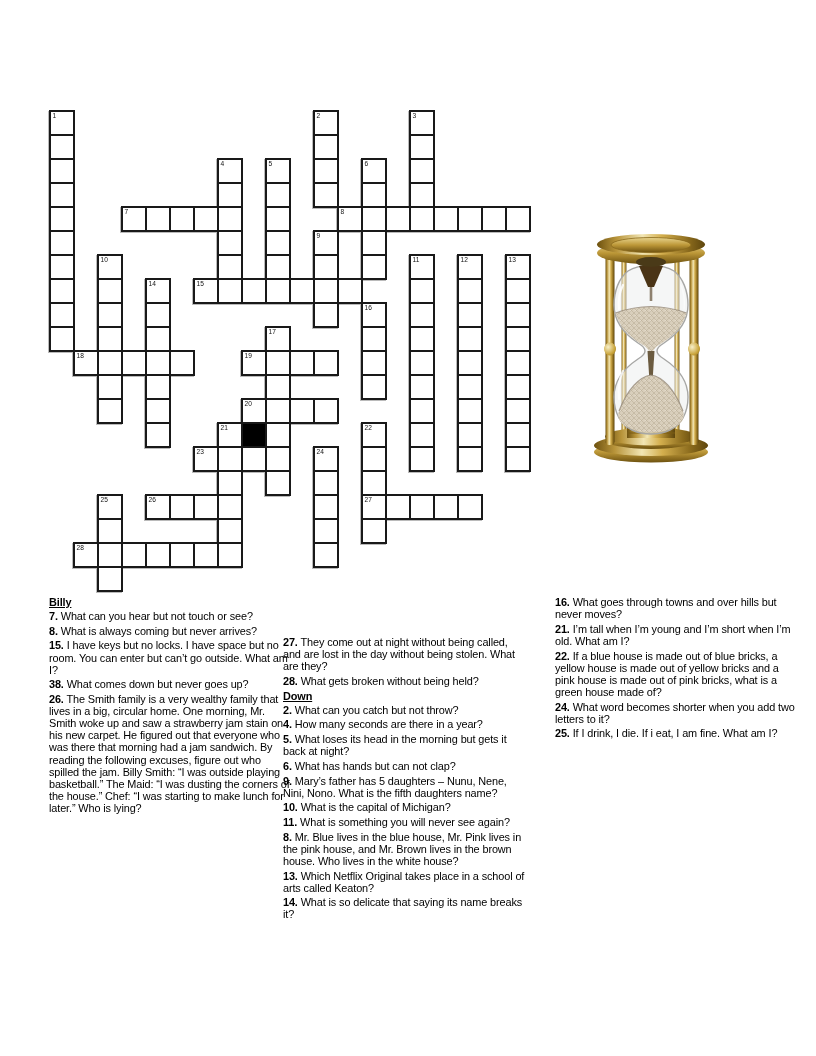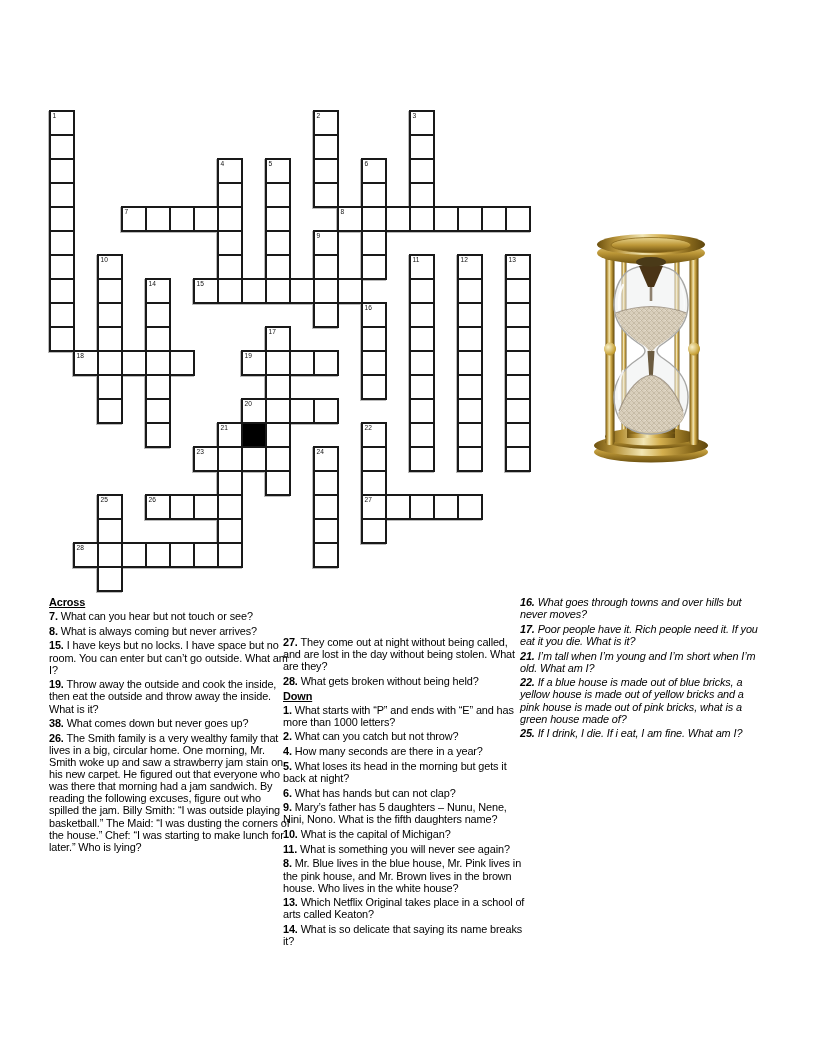--- a/index.html
+++ b/index.html
@@ -31,21 +31,21 @@
     position:absolute;top:0px;left:1.5px;
     font-size:6.6px;line-height:8px;color:#111;letter-spacing:0;
   }
   .hourglass{position:absolute;left:594px;top:233px;}
   .clue-col{
     position:absolute;top:596px;width:243px;
     font-size:10.9px;line-height:12.1px;letter-spacing:-0.12px;
   }
   .col1{left:49px;}
   .col2{left:283px;margin-top:40px;}
-  .col3{left:520px;width:240px;font-style:italic;}
+  .col3{left:555px;width:240px;}
   .clue{margin:0 0 2.6px 0;}
   .clue b{font-weight:700;}
   .clue-header{font-weight:700;text-decoration:underline;margin:0 0 2px 0;}
 </style>
 </head>
 <body>
 
 <div class="page">
 
 
@@ -319,45 +319,43 @@
     <path d="M45 33 L69 33 L60 54 L54 54 Z" fill="#4a3416"></path>
     <rect x="55.7" y="52" width="2.6" height="16" fill="#4a3416" opacity="0.6"></rect>
 
     <ellipse cx="57" cy="20" rx="54" ry="11" fill="url(#goldV)"></ellipse>
     <ellipse cx="57" cy="11.5" rx="54" ry="10.5" fill="url(#goldH)"></ellipse>
     <ellipse cx="57" cy="12" rx="40" ry="7.5" fill="url(#goldV)" stroke="#8a6a1c" stroke-width="0.8"></ellipse>
     <ellipse cx="57" cy="29" rx="15" ry="5" fill="#4a3a18"></ellipse>
   </svg>
 
   <div class="clue-col col1">
-      <div class="clue-header">Across</div>
+      <div class="clue-header">Billy</div>
       <p class="clue"><b>7.</b> What can you hear but not touch or see?</p>
       <p class="clue"><b>8.</b> What is always coming but never arrives?</p>
       <p class="clue"><b>15.</b> I have keys but no locks. I have space but no room. You can enter but can’t go outside. What am I?</p>
-      <p class="clue"><b>19.</b> Throw away the outside and cook the inside, then eat the outside and throw away the inside. What is it?</p>
       <p class="clue"><b>38.</b> What comes down but never goes up?</p>
       <p class="clue"><b>26.</b> The Smith family is a very wealthy family that lives in a big, circular home. One morning, Mr. Smith woke up and saw a strawberry jam stain on his new carpet. He figured out that everyone who was there that morning had a jam sandwich. By reading the following excuses, figure out who spilled the jam. Billy Smith: “I was outside playing basketball.” The Maid: “I was dusting the corners of the house.” Chef: “I was starting to make lunch for later.” Who is lying?</p>
     </div>
   <div class="clue-col col2">
       <p class="clue"><b>27.</b> They come out at night without being called, and are lost in the day without being stolen. What are they?</p>
       <p class="clue"><b>28.</b> What gets broken without being held?</p>
       <div class="clue-header">Down</div>
-      <p class="clue"><b>1.</b> What starts with “P” and ends with “E” and has more than 1000 letters?</p>
       <p class="clue"><b>2.</b> What can you catch but not throw?</p>
       <p class="clue"><b>4.</b> How many seconds are there in a year?</p>
       <p class="clue"><b>5.</b> What loses its head in the morning but gets it back at night?</p>
       <p class="clue"><b>6.</b> What has hands but can not clap?</p>
       <p class="clue"><b>9.</b> Mary’s father has 5 daughters – Nunu, Nene, Nini, Nono. What is the fifth daughters name?</p>
       <p class="clue"><b>10.</b> What is the capital of Michigan?</p>
       <p class="clue"><b>11.</b> What is something you will never see again?</p>
       <p class="clue"><b>8.</b> Mr. Blue lives in the blue house, Mr. Pink lives in the pink house, and Mr. Brown lives in the brown house. Who lives in the white house?</p>
       <p class="clue"><b>13.</b> Which Netflix Original takes place in a school of arts called Keaton?</p>
       <p class="clue"><b>14.</b> What is so delicate that saying its name breaks it?</p>
     </div>
   <div class="clue-col col3">
       <p class="clue"><b>16.</b> What goes through towns and over hills but never moves?</p>
-      <p class="clue"><b>17.</b> Poor people have it. Rich people need it. If you eat it you die. What is it?</p>
       <p class="clue"><b>21.</b> I’m tall when I’m young and I’m short when I’m old. What am I?</p>
       <p class="clue"><b>22.</b> If a blue house is made out of blue bricks, a yellow house is made out of yellow bricks and a pink house is made out of pink bricks, what is a green house made of?</p>
+      <p class="clue"><b>24.</b> What word becomes shorter when you add two letters to it?</p>
       <p class="clue"><b>25.</b> If I drink, I die. If i eat, I am fine. What am I?</p>
     </div>
 
 </div>
 
 </body></html>

